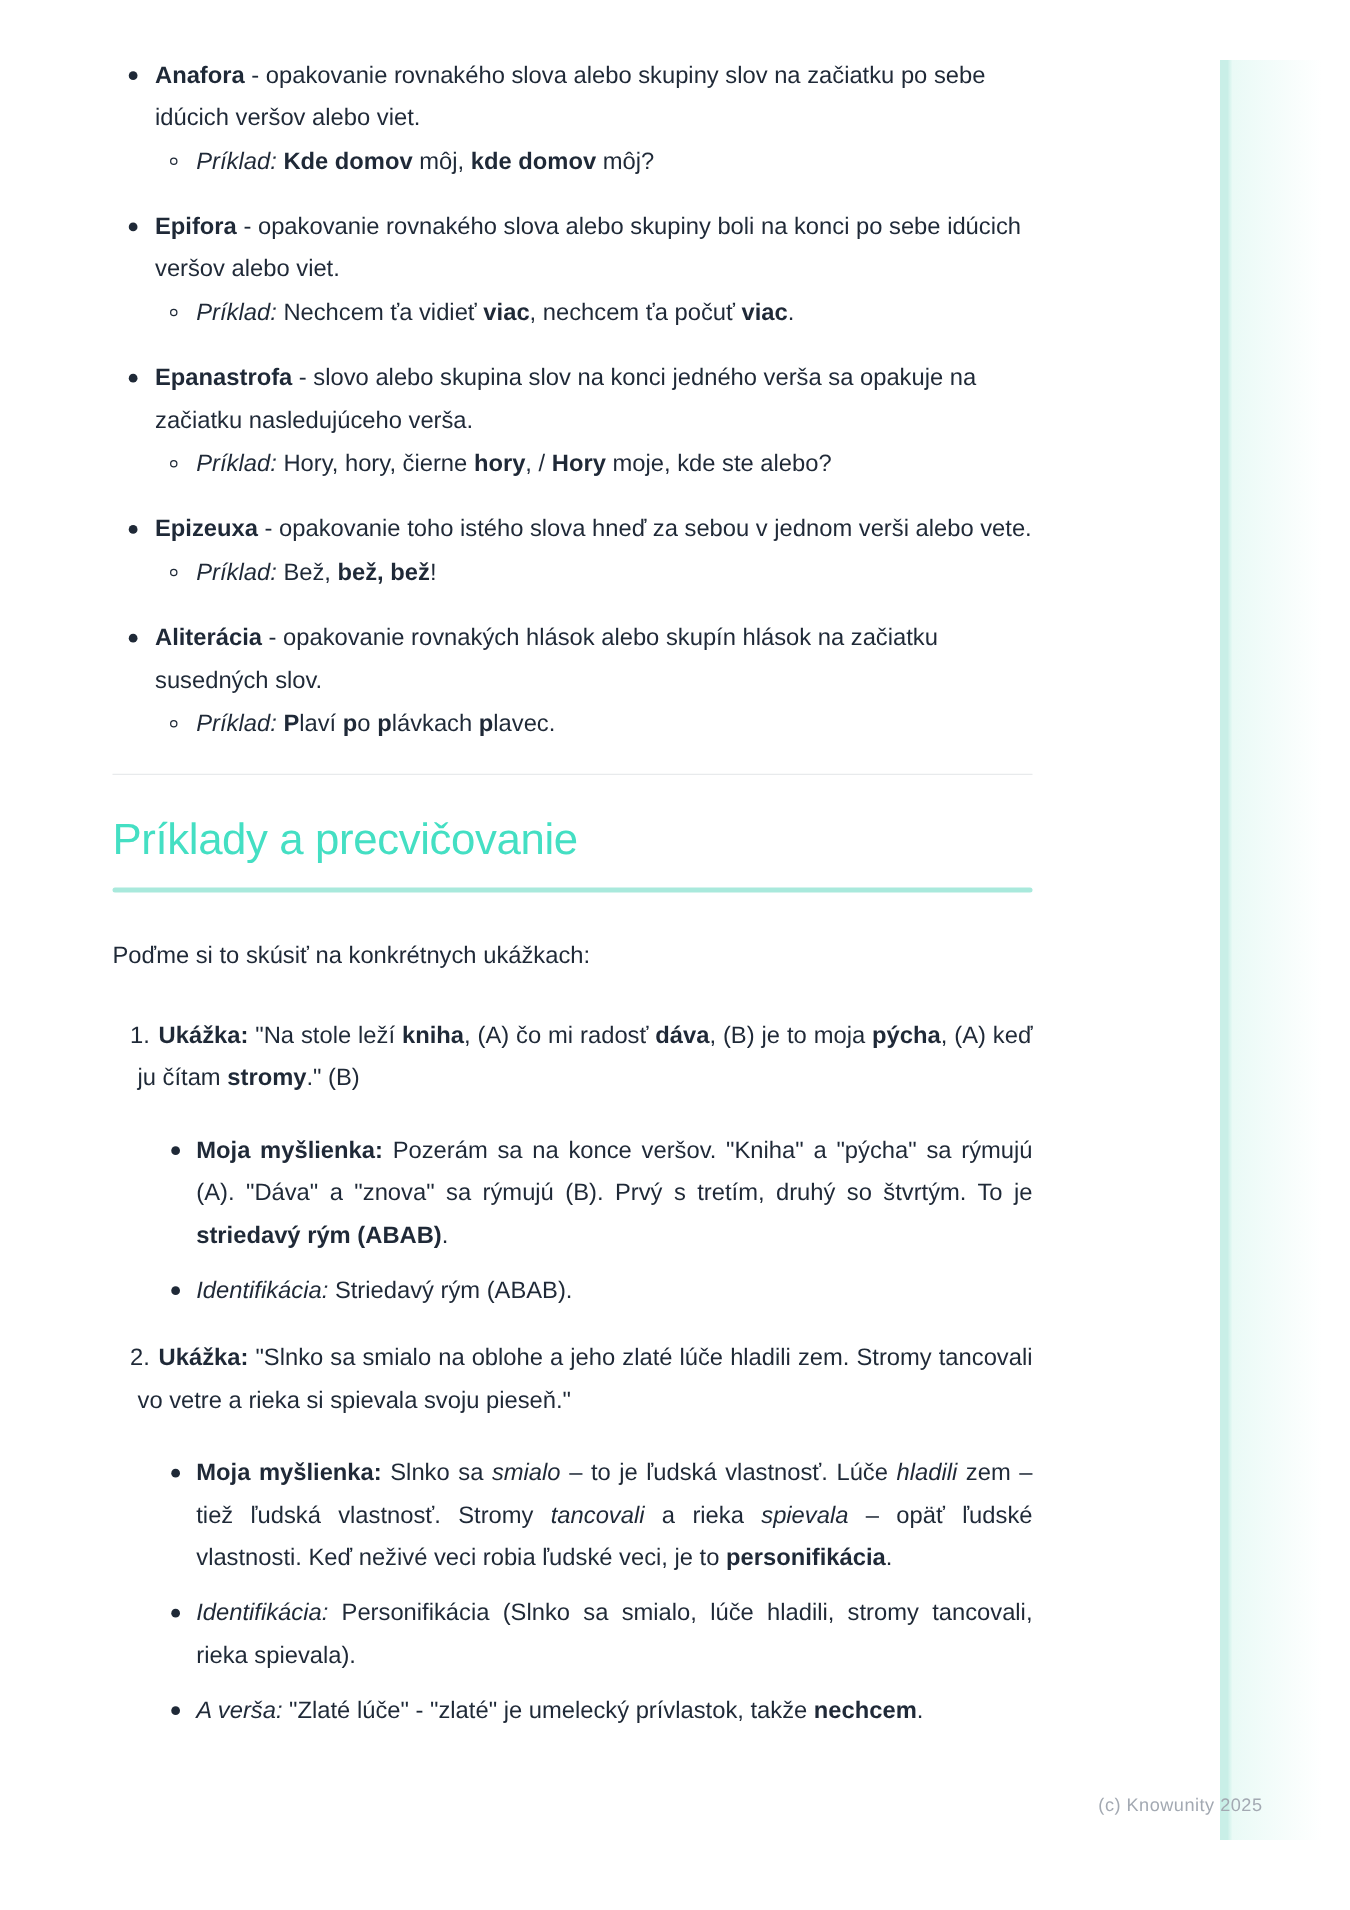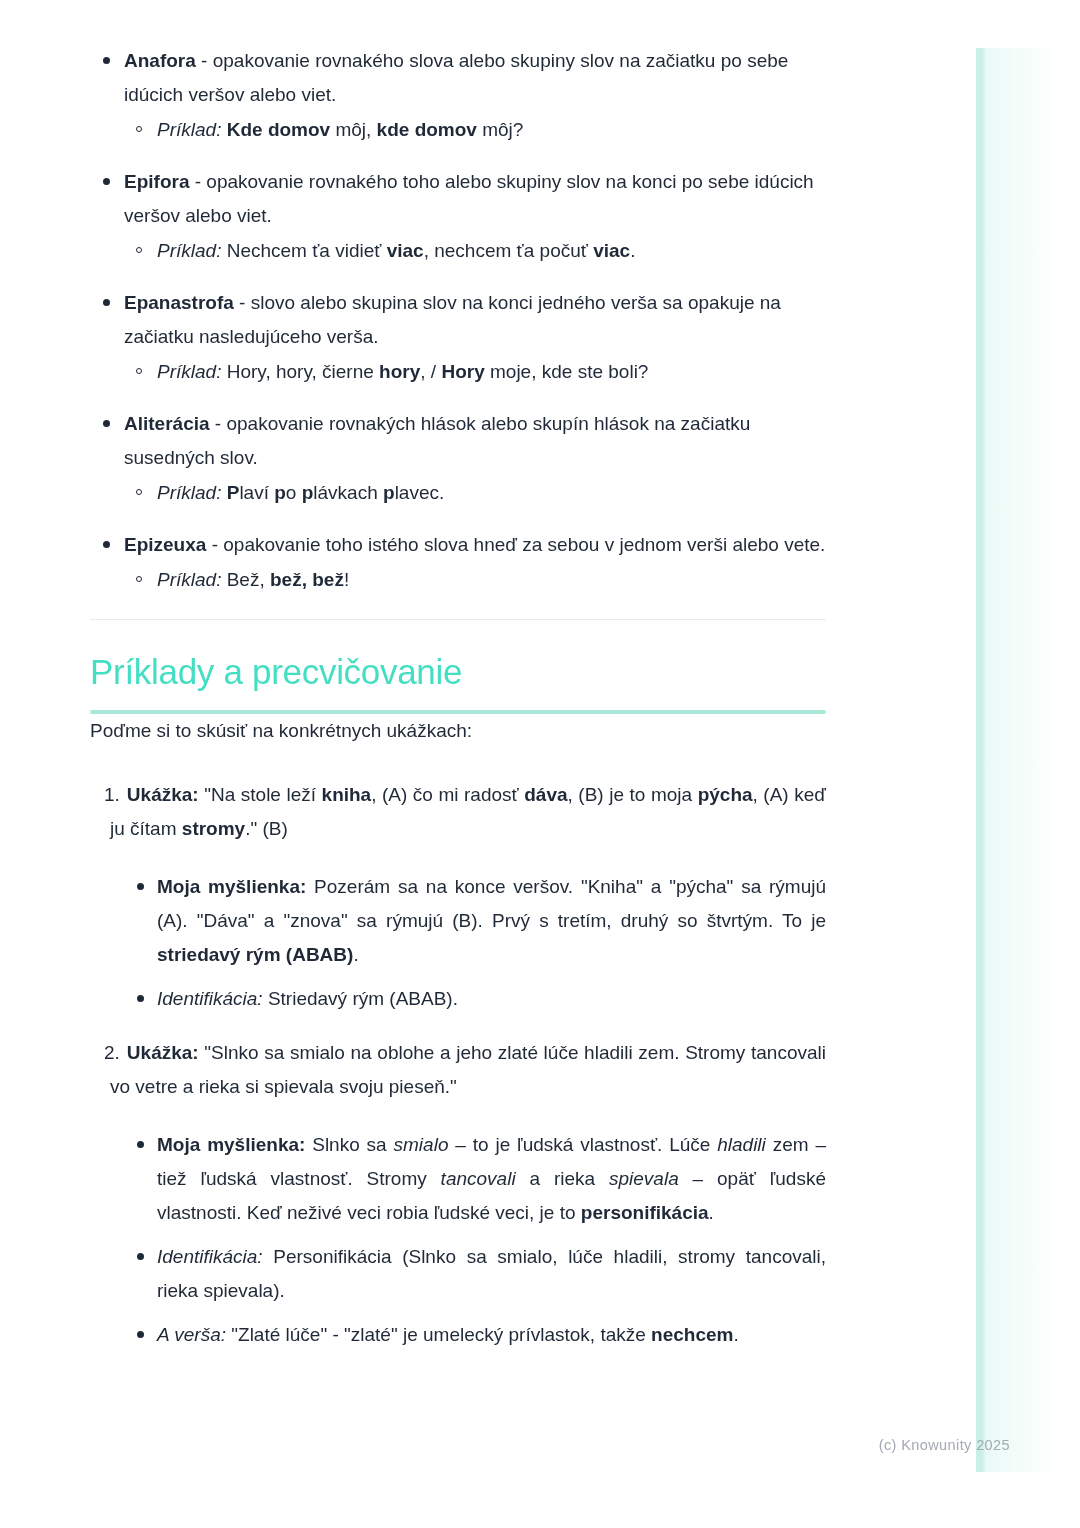--- a/index.html
+++ b/index.html
@@ -46,21 +46,21 @@
     border-radius:50%;border:1.7px solid currentColor;background:transparent;
   }
 
   .divider{border:none;border-top:1px solid var(--divider);margin:0;}
 
   .section-heading{
     margin:30px 0 0 0;font-size:35px;line-height:44px;font-weight:400;
     color:var(--accent);letter-spacing:-0.3px;
   }
   .heading-underline{margin-top:16px;height:4px;background:var(--accent-underline);border-radius:2px;}
-  .intro{}
+  .intro{margin-top:34px;}
 
   
   .examples{list-style:none;margin:30px 0 0 0;padding:0;}
   .examples>li{position:relative;padding-left:20px;margin-bottom:20px;}
   .ex-quote{text-align:justify;}
   .ex-num{margin-left:-6px;margin-right:7px;}
   .ex-bullets{list-style:none;margin:24px 0 0 0;padding:0;}
   .ex-bullets>li{position:relative;padding-left:47px;margin-bottom:10px;text-align:justify;}
   .ex-bullets>li>.bullet-dot{
     position:absolute;left:27px;top:13px;width:7px;height:7px;
@@ -85,55 +85,55 @@
       <p><span class="b">Anafora</span><span> - opakovanie rovnakého slova alebo skupiny slov na začiatku po sebe idúcich veršov alebo viet.</span></p>
       <ul class="sub">
         <li>
           <span class="bullet-circle"></span>
           <p><span class="i">Príklad:</span><span> </span><span class="b">Kde domov</span><span> môj, </span><span class="b">kde domov</span><span> môj?</span></p>
         </li>
       </ul>
     </li>
     <li>
       <span class="bullet-dot"></span>
-      <p><span class="b">Epifora</span><span> - opakovanie rovnakého toho alebo skupiny slov na konci po sebe idúcich veršov alebo viet.</span></p>
+      <p><span class="b">Epifora</span><span> - opakovanie rovnakého slova alebo skupiny boli na konci po sebe idúcich veršov alebo viet.</span></p>
       <ul class="sub">
         <li>
           <span class="bullet-circle"></span>
           <p><span class="i">Príklad:</span><span> Nechcem ťa vidieť </span><span class="b">viac</span><span>, nechcem ťa počuť </span><span class="b">viac</span><span>.</span></p>
         </li>
       </ul>
     </li>
     <li>
       <span class="bullet-dot"></span>
       <p><span class="b">Epanastrofa</span><span> - slovo alebo skupina slov na konci jedného verša sa opakuje na začiatku nasledujúceho verša.</span></p>
       <ul class="sub">
         <li>
           <span class="bullet-circle"></span>
-          <p><span class="i">Príklad:</span><span> Hory, hory, čierne </span><span class="b">hory</span><span>, / </span><span class="b">Hory</span><span> moje, kde ste boli?</span></p>
+          <p><span class="i">Príklad:</span><span> Hory, hory, čierne </span><span class="b">hory</span><span>, / </span><span class="b">Hory</span><span> moje, kde ste alebo?</span></p>
+        </li>
+      </ul>
+    </li>
+    <li>
+      <span class="bullet-dot"></span>
+      <p><span class="b">Epizeuxa</span><span> - opakovanie toho istého slova hneď za sebou v jednom verši alebo vete.</span></p>
+      <ul class="sub">
+        <li>
+          <span class="bullet-circle"></span>
+          <p><span class="i">Príklad:</span><span> Bež, </span><span class="b">bež, bež</span><span>!</span></p>
         </li>
       </ul>
     </li>
     <li>
       <span class="bullet-dot"></span>
       <p><span class="b">Aliterácia</span><span> - opakovanie rovnakých hlások alebo skupín hlások na začiatku susedných slov.</span></p>
       <ul class="sub">
         <li>
           <span class="bullet-circle"></span>
           <p><span class="i">Príklad:</span><span> </span><span class="b">P</span><span>laví </span><span class="b">p</span><span>o </span><span class="b">p</span><span>lávkach </span><span class="b">p</span><span>lavec.</span></p>
-        </li>
-      </ul>
-    </li>
-    <li>
-      <span class="bullet-dot"></span>
-      <p><span class="b">Epizeuxa</span><span> - opakovanie toho istého slova hneď za sebou v jednom verši alebo vete.</span></p>
-      <ul class="sub">
-        <li>
-          <span class="bullet-circle"></span>
-          <p><span class="i">Príklad:</span><span> Bež, </span><span class="b">bež, bež</span><span>!</span></p>
         </li>
       </ul>
     </li>
   </ul>
 
   <hr class="divider">
 
   <h1 class="section-heading">Príklady a precvičovanie</h1>
   <div class="heading-underline"></div>
 

